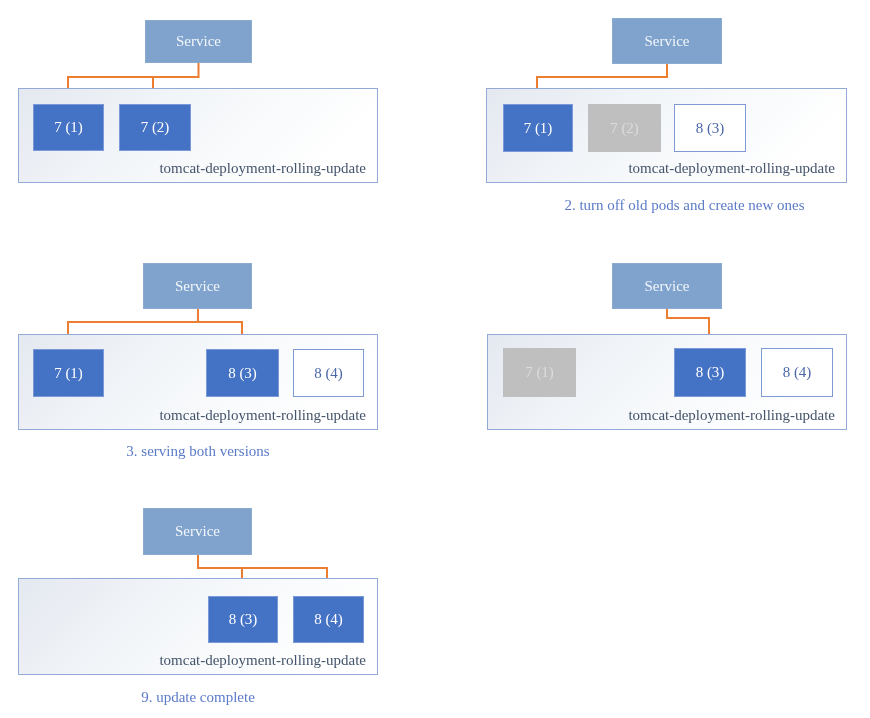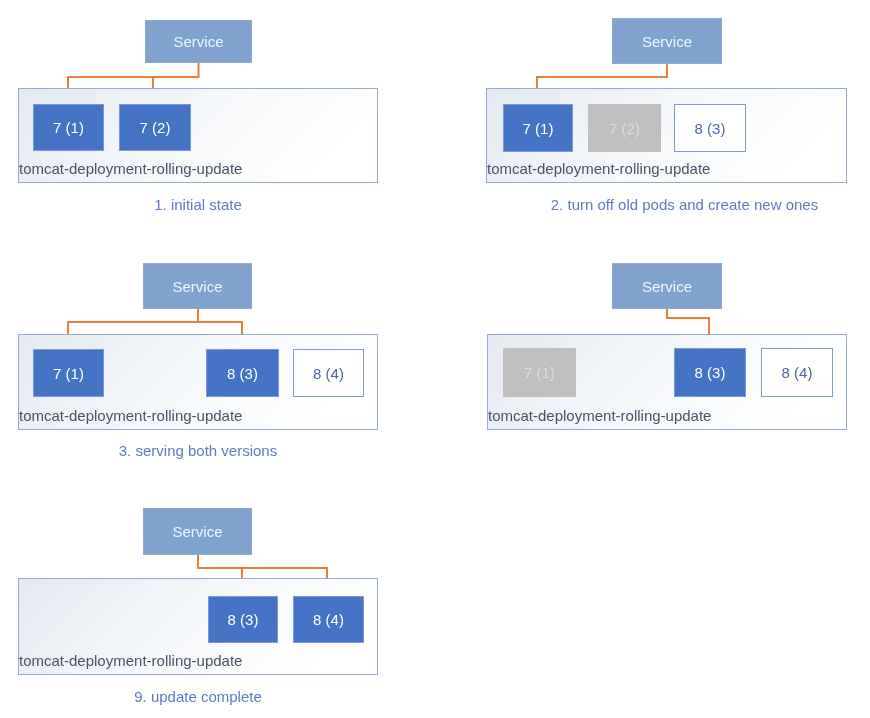--- a/index.html
+++ b/index.html
@@ -3,43 +3,43 @@
 <meta charset="utf-8">
 <style>
   html, body { margin: 0; padding: 0; }
   body {
     width: 870px; height: 718px;
     background: #ffffff;
     font-family: "Liberation Sans", sans-serif;
     position: relative;
     overflow: hidden;
   }
-  .diagram { position: absolute; left: 0; top: 0; width: 870px; height: 540px; }
+  .diagram { position: absolute; left: 0; top: 0; width: 870px; height: 540px; font-family: Liberation Serif, serif; }
   .stage { position: absolute; width: 435px; height: 240px; }
 
   .service {
     position: absolute;
     display: flex; align-items: center; justify-content: center;
     background: var(--service-fill);
     border: 1px solid var(--service-border);
     color: var(--service-text);
     font-size: 15px;
     box-sizing: border-box;
   }
 
   .deployment {
     position: absolute;
     box-sizing: border-box;
     border: 1px solid var(--deployment-border);
     background: linear-gradient(135deg, #e4e8f0 0%, #f3f6f9 40%, #ffffff 85%);
     padding-left: 10px;
   }
   .deployment-label {
-    position: absolute; left: 0; right: 2px; bottom: 5px;
-    text-align: left;
+    position: absolute; left: 0; right: 11px; bottom: 5px;
+    text-align: right;
     font-size: 15px;
     color: var(--deployment-text);
   }
 
   .pod {
     position: absolute;
     display: flex; align-items: center; justify-content: center;
     font-size: 15px;
     box-sizing: border-box;
   }
@@ -69,21 +69,20 @@
     <svg class="arrows" width="435" height="240" viewBox="0 0 435 240">
       <path class="arrow-line" d="M198.5 63 V77 H68 V93 M153 77 V93"></path>
       <polygon class="arrow-head" points="62.5,93 73.5,93 68,103"></polygon>
       <polygon class="arrow-head" points="147.5,93 158.5,93 153,103"></polygon>
     </svg>
     <div class="deployment" style="left:18px;top:88px;width:360px;height:95px;">
       <div class="pod pod-active" style="left:14px;top:15px;width:71px;height:47px;">7 (1)</div>
       <div class="pod pod-active" style="left:100px;top:15px;width:72px;height:47px;">7 (2)</div>
       <div class="deployment-label">tomcat-deployment-rolling-update</div>
     </div>
-    <div class="caption" style="left:18px;top:196px;width:360px;">1. initial state</div>
   </div>
 
   <div class="stage" style="left:435px;top:0;">
     <div class="service" style="left:177px;top:18px;width:110px;height:46px;">Service</div>
     <svg class="arrows" width="435" height="240" viewBox="0 0 435 240">
       <path class="arrow-line" d="M232 64 V77 H102 V93"></path>
       <polygon class="arrow-head" points="96.5,93 107.5,93 102,103"></polygon>
     </svg>
     <div class="deployment" style="left:51px;top:88px;width:361px;height:95px;">
       <div class="pod pod-active" style="left:16px;top:15px;width:70px;height:48px;">7 (1)</div>

